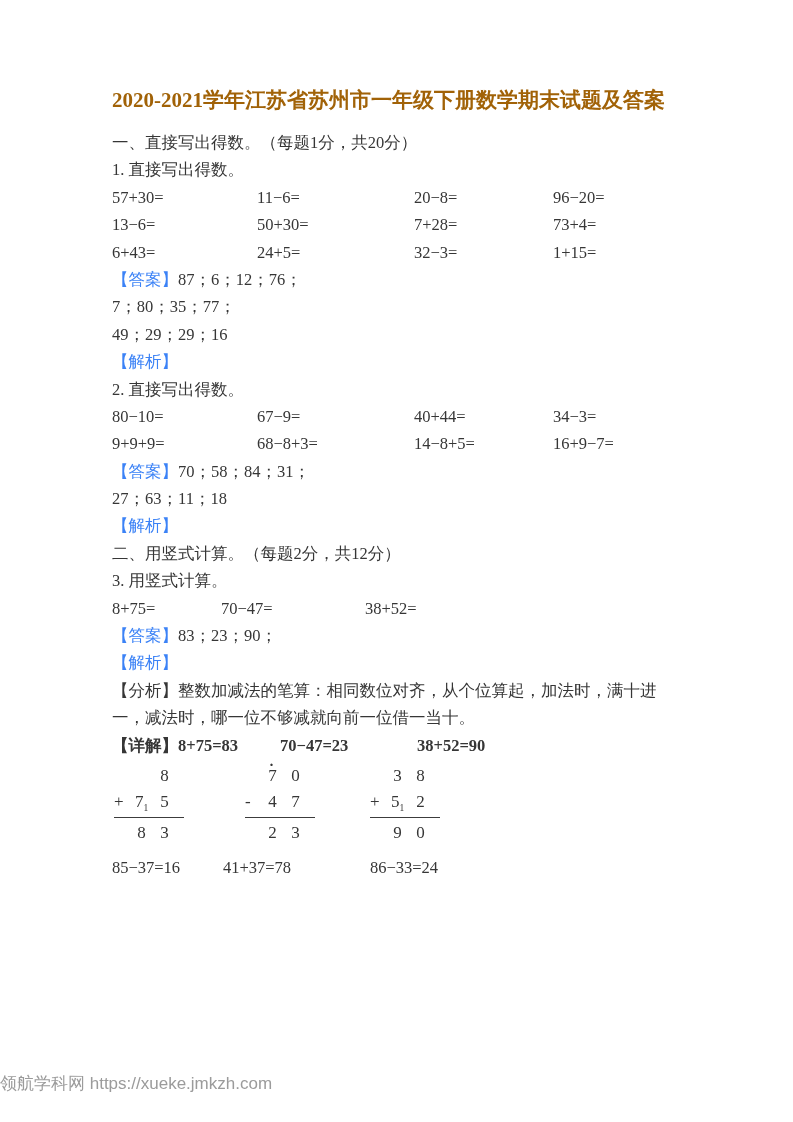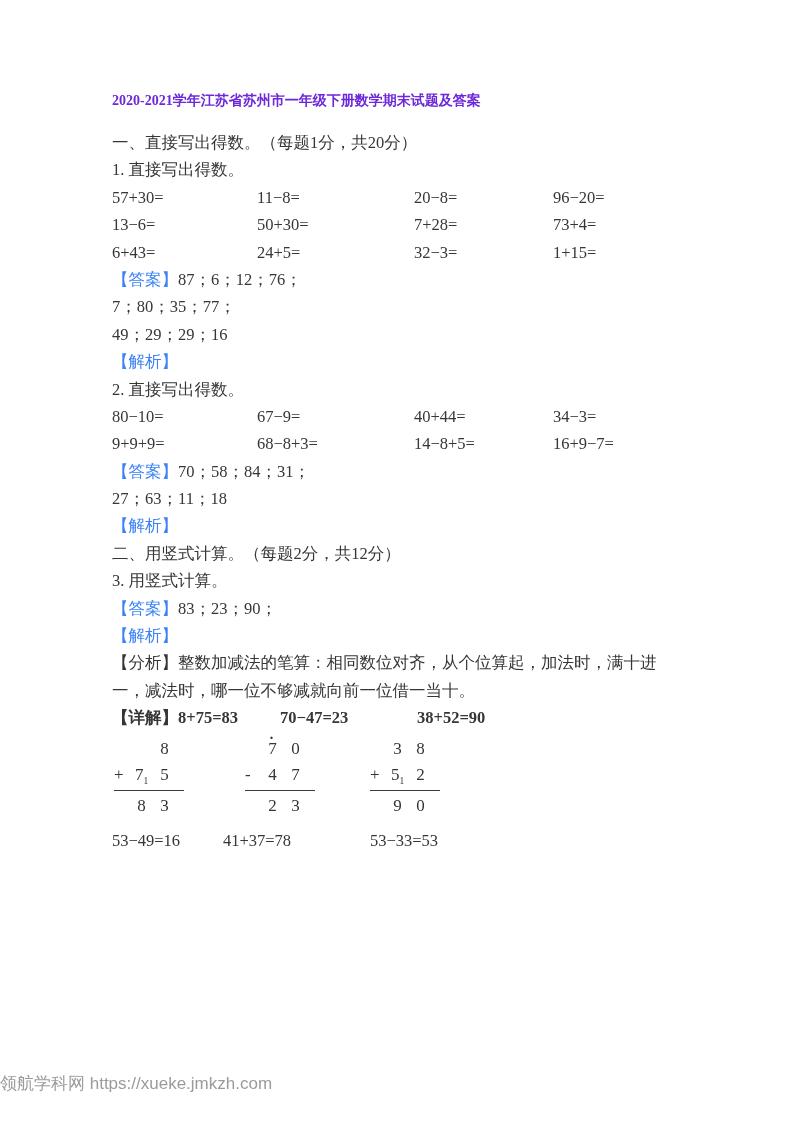--- a/index.html
+++ b/index.html
@@ -2,21 +2,21 @@
 <html><head>
 <meta charset="utf-8">
 <style>
   html,body{margin:0;padding:0;}
   body{
     width:793px;height:1122px;background:#ffffff;overflow:hidden;
     font-family:"Liberation Serif","DejaVu Serif",serif;color:#363636;
   }
   .page{position:relative;width:793px;height:1122px;box-sizing:border-box;
         padding:76px 112px 0 112px;}
-  h1.title{font-size:14px;line-height:49px;font-weight:bold;color:#6d28d9;
+  h1.title{font-size:21px;line-height:49px;font-weight:bold;color:#a16207;
            margin:0 0 4px 0;}
   .tl{position:relative;height:27.4px;line-height:27.4px;font-size:16.5px;white-space:nowrap;}
   .para{font-size:16.5px;line-height:27.4px;}
   .prow{position:relative;height:27.4px;line-height:27.4px;font-size:16.5px;}
   .c{position:absolute;top:0;}
   .p0{left:0}.p1{left:145px}.p2{left:302px}.p3{left:441px}
   .t0{left:0}.t1{left:109px}.t2{left:253px}
   .blab{color:#3b82f6;}
   .xw{position:relative;height:27.4px;line-height:27.4px;font-size:16.5px;font-weight:bold;}
   .x0{left:0}.x1{left:168px}.x2{left:305px}
@@ -41,21 +41,21 @@
 
 <div class="page">
 
   <h1 class="title">2020-2021学年江苏省苏州市一年级下册数学期末试题及答案</h1>
 
   <div class="tl">一、直接写出得数。（每题1分，共20分）</div>
   <div class="tl">1. 直接写出得数。</div>
 
   <div class="prow">
     <span class="c p0">57+30=</span>
-    <span class="c p1">11−8=</span>
+    <span class="c p1">11−6=</span>
     <span class="c p2">20−8=</span>
     <span class="c p3">96−20=</span>
   </div>
   <div class="prow">
     <span class="c p0">13−6=</span>
     <span class="c p1">50+30=</span>
     <span class="c p2">7+28=</span>
     <span class="c p3">73+4=</span>
   </div>
   <div class="prow">
@@ -92,20 +92,25 @@
     <span class="blab">【答案】</span><span>70；58；84；31；</span>
   </div>
   <div class="tl">27；63；11；18</div>
   <div class="tl">
     <span class="blab">【解析】</span>
   </div>
 
   <div class="tl">二、用竖式计算。（每题2分，共12分）</div>
   <div class="tl">3. 用竖式计算。</div>
 
+  <div class="prow">
+    <span class="c t0">8+75=</span>
+    <span class="c t1">70−47=</span>
+    <span class="c t2">38+52=</span>
+  </div>
 
   <div class="tl">
     <span class="blab">【答案】</span><span>83；23；90；</span>
   </div>
   <div class="tl">
     <span class="blab">【解析】</span>
   </div>
 
   <div class="para">
     <span>【分析】</span><span>整数加减法的笔算：相同数位对齐，从个位算起，加法时，满十进一，减法时，哪一位不够减就向前一位借一当十。</span>
@@ -172,20 +177,20 @@
       <div class="vc-row">
         <span class="vc-op"></span>
         <span class="vc-cell">9</span>
         <span class="vc-cell">0</span>
       </div>
     </div>
 
   </div>
 
   <div class="finals">
-    <span class="c f0">53−49=16</span>
+    <span class="c f0">85−37=16</span>
     <span class="c f1">41+37=78</span>
-    <span class="c f2">53−33=53</span>
+    <span class="c f2">86−33=24</span>
   </div>
 
   <div class="footer">领航学科网 https://xueke.jmkzh.com</div>
 
 </div>
 
 </body></html>

